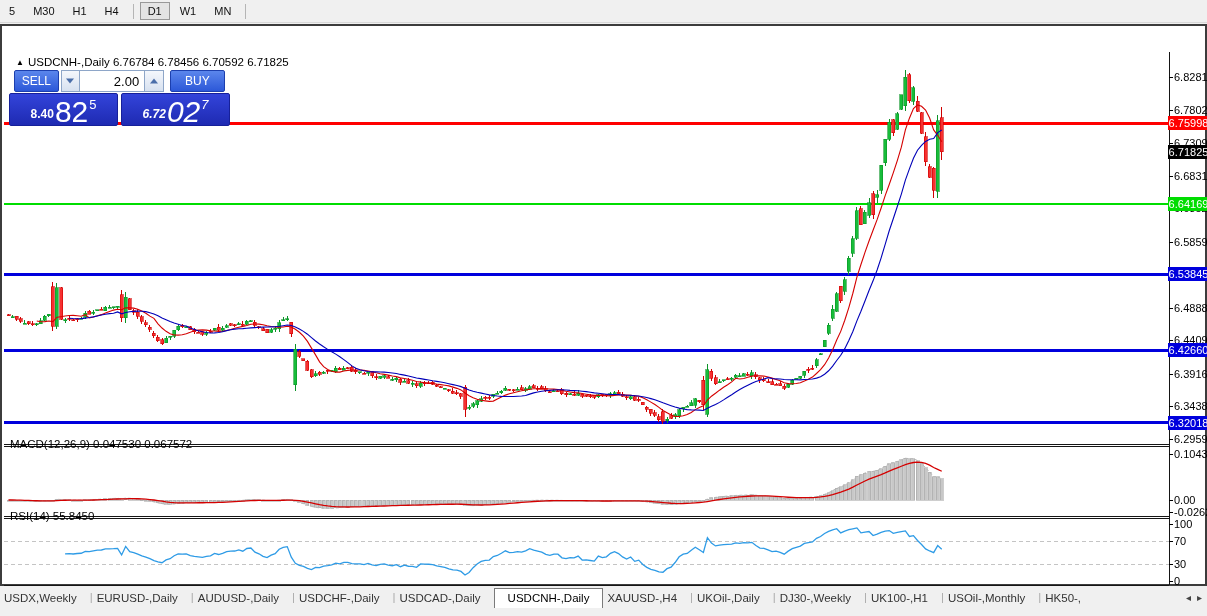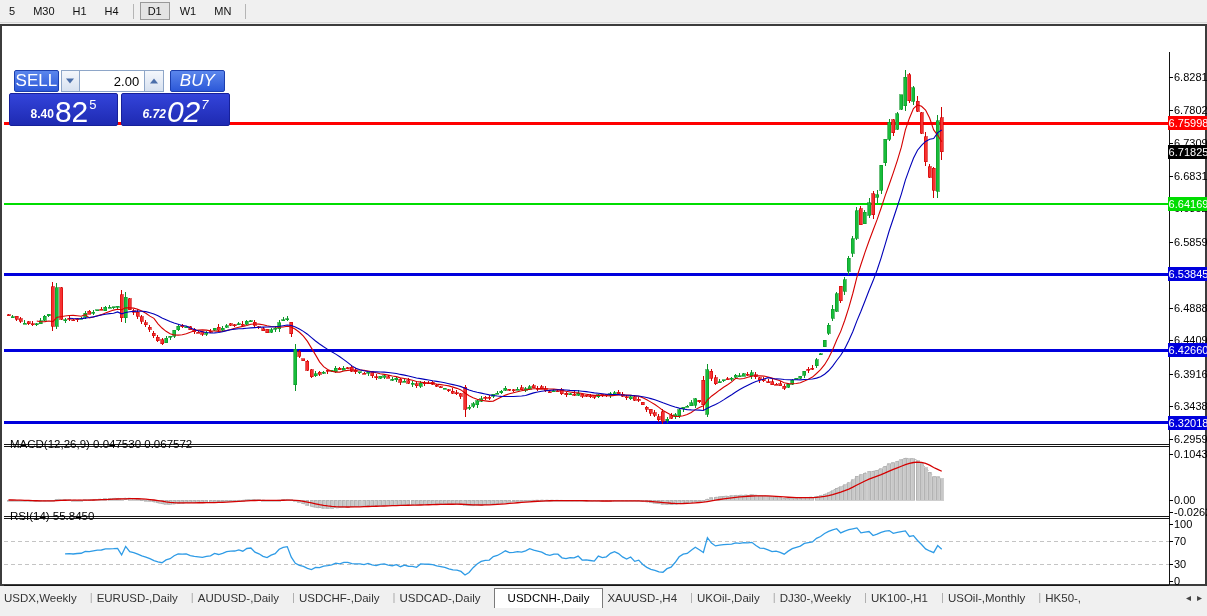--- a/index.html
+++ b/index.html
@@ -27,23 +27,23 @@
   .tick{position:absolute;left:-1px;width:4px;height:1px;background:#000;}
   .badge{position:absolute;left:-2px;width:41px;height:14px;font-size:11px;line-height:14px;
     text-align:center;color:#fff;font-weight:400;}
   
   .daxis{position:absolute;left:2px;top:561px;width:1163px;height:20px;font-size:11px;color:#000;}
   .d-label{position:absolute;top:4px;transform:translateX(-50%);white-space:nowrap;}
   
   .tpanel{position:absolute;left:7px;top:44px;width:221px;}
   .tp-row1{display:flex;height:22px;margin:0 5px 1px 5px;}
   .btn-trade{background:linear-gradient(#5b86ec,#2c58d8);border:1px solid #1c3fae;border-radius:2px;
-    color:#fff;font-size:17px;text-align:center;line-height:20px;box-sizing:border-box;cursor:default;}
+    color:#fff;font-size:12px;text-align:center;line-height:20px;box-sizing:border-box;cursor:default;}
   .btn-sell{width:46px;}
-  .btn-buy{width:57px;margin-left:6px;font-style:italic;}
+  .btn-buy{width:57px;margin-left:6px;}
   .spin-btn{width:20px;background:linear-gradient(#f4f7fc,#d7e1f0);border:1px solid #8ea6c8;
     box-sizing:border-box;position:relative;cursor:default;}
   .spin-btn i{position:absolute;left:50%;top:50%;transform:translate(-50%,-50%);width:0;height:0;}
   .spin-down{margin-left:2px;}
   .spin-down i{border-left:4px solid transparent;border-right:4px solid transparent;border-top:5px solid #4a6ea9;}
   .spin-up i{border-left:4px solid transparent;border-right:4px solid transparent;border-bottom:5px solid #4a6ea9;}
   .lot-input{width:64px;border:1px solid #8ea6c8;border-left:none;border-right:none;
     font-family:"Liberation Sans",sans-serif;font-size:13px;text-align:right;padding:0 5px 0 0;
     box-sizing:border-box;color:#000;}
   .tp-row2{display:flex;height:33px;}
@@ -791,20 +791,21 @@
         <path d="M67.1 292.2275216478057 L71.14 292.55402484853687 L75.18 292.69138860748336 L79.22 292.6369884180526 L83.26 292.1362471407464 L87.3 291.58021625788524 L91.34 290.8481684662038 L95.38 289.9217322195509 L99.42 289.0547235505144 L103.46000000000001 288.2208973931653 L107.5 287.638087794703 L111.54 287.17769393208243 L115.58 285.94277700792253 L119.62 287.8135253072421 L123.66 286.43989227421025 L127.7 285.81492435151324 L131.74 285.3829451469369 L135.78 285.13345663411036 L139.82 285.2740572845222 L143.86 285.66827275534695 L147.9 286.6835339695715 L151.94 288.0337697085855 L155.98 289.8187112229152 L160.02 291.9333782488478 L164.06 293.7234550477434 L168.1 295.5248784634746 L172.14000000000001 296.9728420796474 L176.18 298.18282418634516 L180.22 299.47540826387177 L184.26 300.0152036573374 L188.3 302.0452549504024 L192.34 303.42471019615016 L196.38 304.72761733294215 L200.42000000000002 305.83324905751067 L204.46 306.5389934608968 L208.5 306.9760758727365 L212.54 306.9056661930897 L216.58 306.5455984691548 L220.62 305.76727187788714 L224.66 304.6389235906977 L228.7 303.8094628626485 L232.74 303.10304775202235 L236.78 302.6823976675714 L240.82 302.6000027411511 L244.86 302.2465837672511 L248.9 301.8793423919634 L252.94 301.5814754742768 L256.98 301.2952438691519 L261.02 301.1597464260051 L265.06 301.0621293613465 L269.1 300.89457794434566 L273.14 300.67808822774566 L277.18 300.32342698739205 L281.22 299.67837284090444 L285.26 299.0709891123789 L289.3 299.55811211658795 L293.34 301.0551917333288 L297.38 303.02507347889366 L301.42 305.342264930234 L305.46 308.185232535658 L309.5 311.64583402591154 L313.54 314.95456406799724 L317.58 318.0229767897392 L321.62 320.8248271252091 L325.66 323.3653640875941 L329.7 325.7285718878609 L333.74 328.1272455205511 L337.78000000000003 330.7319779141939 L341.82 333.57951216108887 L345.86 336.6199826359725 L349.9 339.9058794707007 L353.94 342.30425565930983 L357.98 343.73064309743097 L362.02 344.80074400179353 L366.06 345.54031954492575 L370.1 345.8758835422277 L374.14 345.9071672442258 L378.18 346.0677391400412 L382.22 346.16601024840764 L386.26 346.5379174131934 L390.3 347.0251653939057 L394.34000000000003 347.53064744661356 L398.38 348.4139209745236 L402.42 349.1212150865651 L406.46 350.07507534416874 L410.5 351.02092460784104 L414.54 351.92464429187345 L418.58 352.63817473148356 L422.62 353.35572941453614 L426.66 353.9908870882275 L430.7 354.72998772064153 L434.74 355.36569529095215 L438.78000000000003 355.98199401012573 L442.82 356.74491016522205 L446.86 357.68331332876056 L450.9 358.62136155902687 L454.94 359.5152630888725 L458.98 360.63009308416713 L463.02 362.29439985595263 L467.06 363.92360189930065 L471.1 365.2015637258109 L475.14 366.28313122445496 L479.18 367.0948182106341 L483.22 367.9869025821061 L487.26 368.85440407515915 L491.3 369.5057337085215 L495.34000000000003 370.06424329205294 L499.38 370.3777114433742 L503.42 370.4583608646168 L507.46 370.5679598433414 L511.5 370.5070458785008 L515.54 370.27299446350014 L519.58 370.0363985268697 L523.62 369.55055444888876 L527.66 368.1431035548652 L531.7 366.9054664389757 L535.74 365.9359445424257 L539.78 365.20829279928654 L543.82 364.7277602227435 L547.86 364.3551167380529 L551.9 363.9460144826104 L555.94 363.7419080629506 L559.98 363.77954057137197 L564.02 364.0022132922339 L568.0600000000001 364.35308691132747 L572.1 364.6090783682673 L576.14 364.81480427512906 L580.18 365.2589603571202 L584.22 365.6712224351825 L588.26 366.190689358733 L592.3 366.865464584324 L596.34 367.3225588589343 L600.38 367.79555326931893 L604.42 368.19521459132415 L608.46 368.369321442569 L612.5 368.4333521131373 L616.54 368.6193129858255 L620.58 368.94032659360056 L624.62 369.1811833958553 L628.66 369.3067243774844 L632.7 369.7080010208085 L636.74 370.05170098854757 L640.78 370.76588130598117 L644.82 371.5565972347201 L648.86 372.61018874284946 L652.9 373.7760091519468 L656.94 375.1896704669527 L660.98 376.84281983112123 L665.02 378.2868379390505 L669.0600000000001 379.6944628888938 L673.1 381.01582905538714 L677.14 382.09084153637417 L681.18 382.93026080888495 L685.22 383.57870348499443 L689.26 383.899695221881 L693.3 384.04808190851736 L697.34 384.1204453875165 L701.38 384.4291019434182 L705.42 382.23964103602754 L709.46 380.32341586969204 L713.5 378.49152484853727 L717.54 376.37561847226925 L721.58 373.87858999695584 L725.62 371.2240018199492 L729.66 368.68988031812484 L733.7 366.00792910828574 L737.74 363.56132615297497 L741.78 361.31595286648644 L745.82 359.25737446255954 L749.86 357.15463436103164 L753.9 355.52373680310563 L757.94 354.3384367228544 L761.98 353.00874503822496 L766.02 351.61864596018484 L770.0600000000001 352.56818788901006 L774.1 352.9232982116027 L778.14 353.0329734259957 L782.1800000000001 353.43195675046434 L786.22 353.68379273863087 L790.26 353.7779833641275 L794.3 353.75914523902804 L798.34 353.8330659252726 L802.38 353.5628963004951 L806.42 353.3003202481267 L810.46 352.9324839846773 L814.5 352.10639137342196 L818.54 350.6708445895503 L822.58 348.19647435448786 L826.62 344.7436443198681 L830.66 340.1727307349555 L834.7 334.481896445136 L838.74 329.2786517384733 L842.78 322.647106802255 L846.82 314.54526953099474 L850.86 305.4704839240226 L854.9 294.8768526100424 L858.94 285.297024451069 L862.98 275.055251987626 L867.02 264.5044001311086 L871.0600000000001 254.8189355817772 L875.1 243.9569922104642 L879.14 231.80965299356987 L883.1800000000001 218.40578750361604 L887.22 204.76002998936178 L891.26 192.73578013166855 L895.3 180.51477976307078 L899.34 168.08653085719828 L903.38 154.100584433876 L907.42 142.91127760689272 L911.46 132.2367240063031 L915.5 124.25683880805431 L919.54 119.41148931709249 L923.58 115.46984492957056 L927.62 113.28198333088415 L931.66 112.50356925606324 L935.7 106.61850507521285 L939.74 103.93858038542909 " fill="none" stroke="#0000b8" stroke-width="1.1"></path>
       </svg>
 
     <div class="divider" style="top:418px"></div>
     <div class="divider" style="top:420px"></div>
     <div class="divider" style="top:490px"></div>
     <div class="divider" style="top:492px"></div>
     <div class="divider" style="top:559px"></div>
     <div class="axis-sep"></div>
 
+    <div class="sym-title"><span class="arr">▲</span><span>USDCNH-,Daily</span>&nbsp;<span>6.76784 6.78456 6.70592 6.71825</span></div>
 
     <div class="tpanel">
       <div class="tp-row1">
         <div class="btn-trade btn-sell">SELL</div>
         <div class="spin-btn spin-down">
             <i></i>
           </div>
         <input class="lot-input" value="2.00" style="">
         <div class="spin-btn spin-up">
             <i></i>

